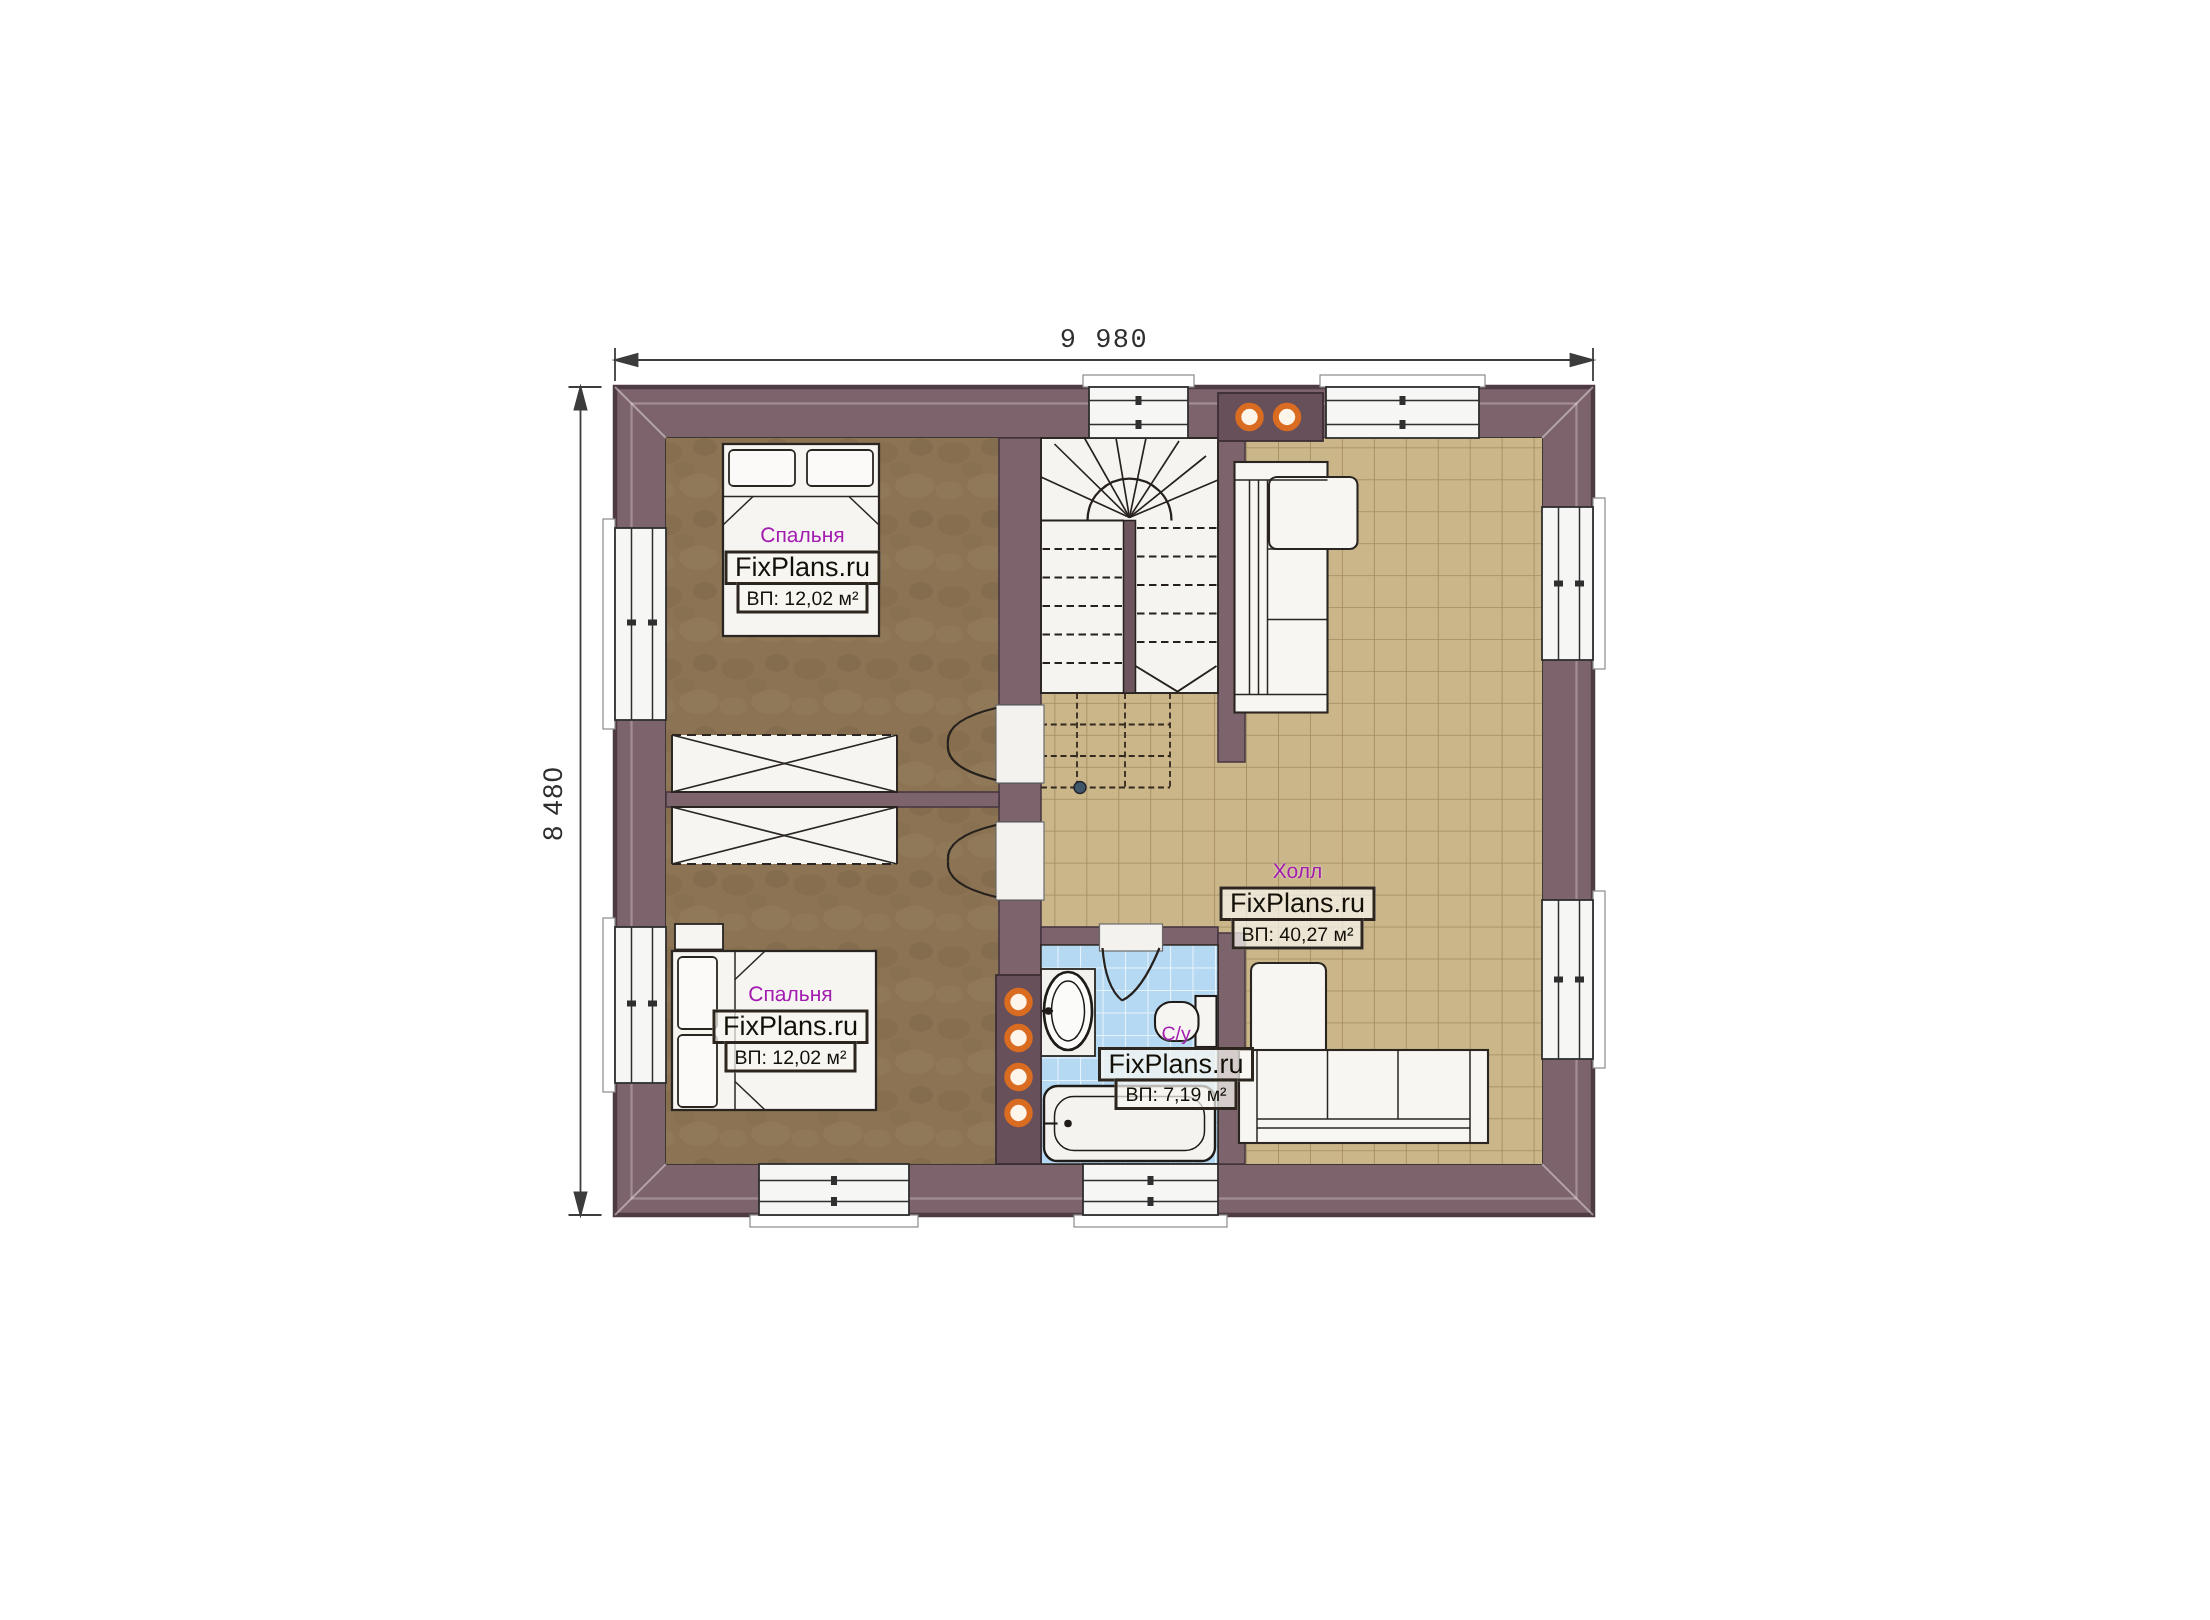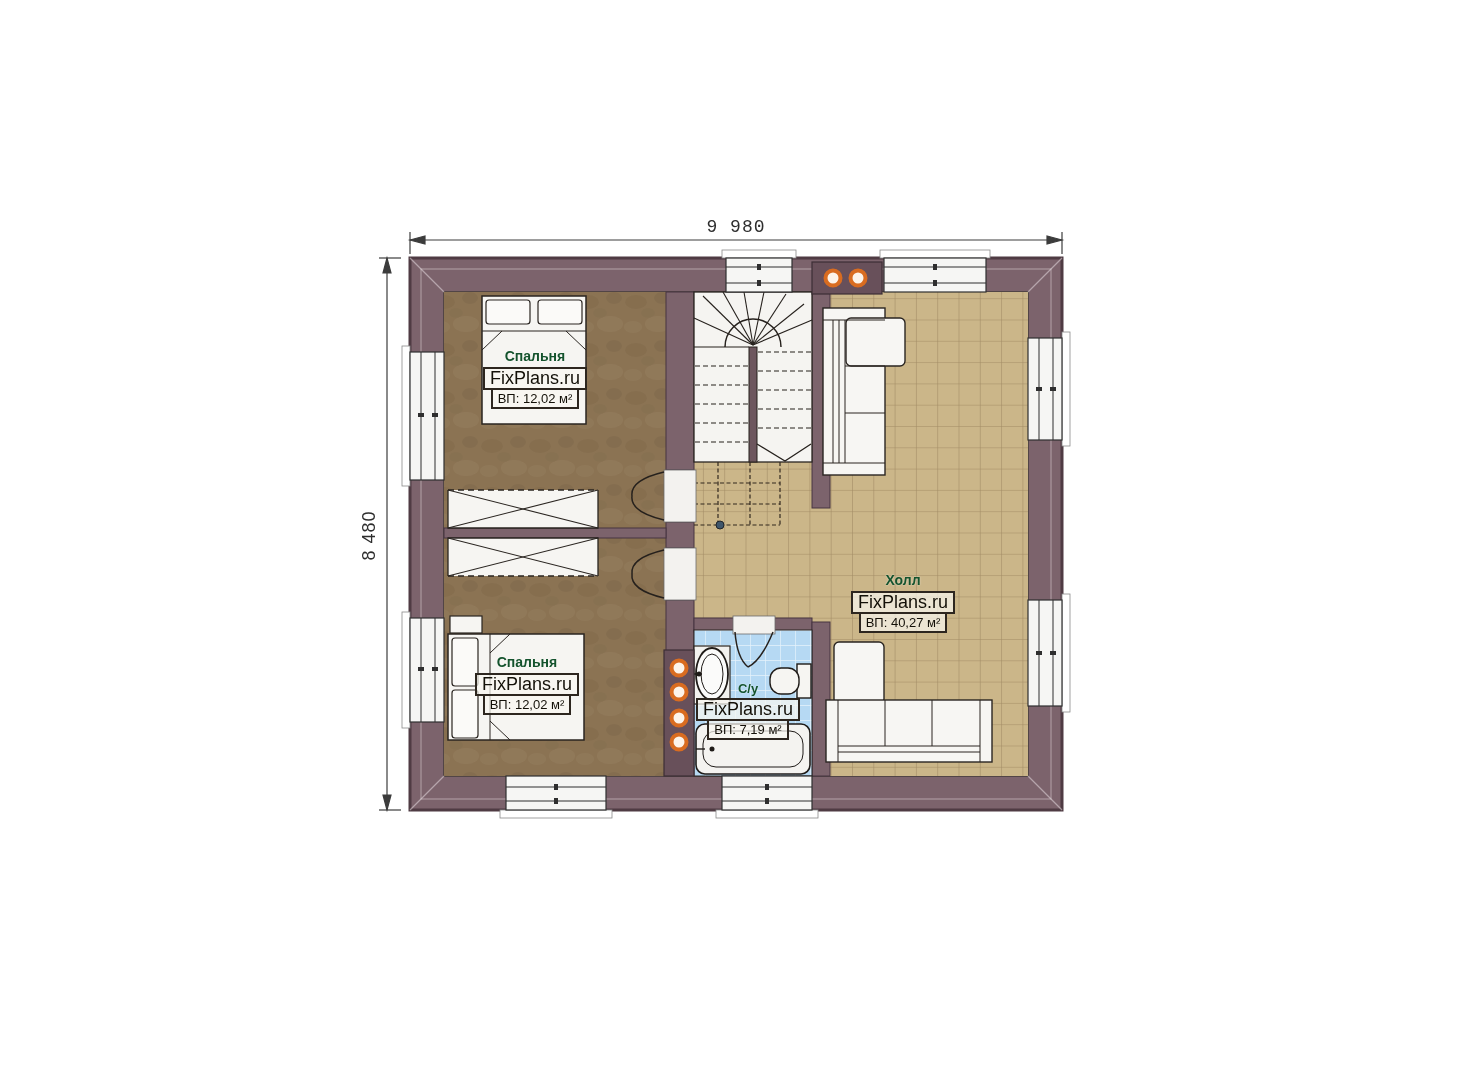--- a/index.html
+++ b/index.html
@@ -1,21 +1,21 @@
 <!DOCTYPE html>
 <html><head>
 <meta charset="utf-8">
 <style>
   html,body{margin:0;padding:0;background:#ffffff;}
   #canvas{position:relative;width:1473px;height:1080px;background:#ffffff;overflow:hidden;
           font-family:"Liberation Sans", sans-serif;}
   svg{position:absolute;left:0;top:0;}
   .dim-label{position:absolute;font-size:18px;color:#2e2e2e;text-align:center;letter-spacing:1px;}
   .room-label{position:absolute;display:flex;flex-direction:column;align-items:center;width:150px;}
-  .room-name{font-size:14px;font-weight:bold;color:#14532d;line-height:16px;margin-bottom:3px;
+  .room-name{font-size:14px;font-weight:normal;color:#a21caf;line-height:16px;margin-bottom:3px;
              text-shadow:0 0 2px rgba(255,255,255,0.6);text-align:center;}
   .wm-box{border:2px solid #2d261f;background:rgba(248,246,240,0.72);padding:0 5px;
           font-size:18px;line-height:19px;color:#131008;white-space:nowrap;}
   .area-box{border:2px solid #2d261f;background:rgba(248,246,240,0.72);padding:0 5px;
           font-size:13px;line-height:17px;color:#131008;margin-top:-2px;white-space:nowrap;}
 </style>
 </head>
 <body>
 
 <div id="canvas">
@@ -298,25 +298,25 @@
   <div class="wm-box">FixPlans.ru</div>
   <div class="area-box">ВП: 12,02 м²</div>
 </div>
 
 <div class="room-label" style="left:452px;top:654px;">
   <div class="room-name">Спальня</div>
   <div class="wm-box">FixPlans.ru</div>
   <div class="area-box">ВП: 12,02 м²</div>
 </div>
 
-<div class="room-label" style="left:828px;top:572px;">
+<div class="room-label" style="left:790px;top:572px;">
   <div class="room-name">Холл</div>
   <div class="wm-box">FixPlans.ru</div>
   <div class="area-box">ВП: 40,27 м²</div>
 </div>
 
-<div class="room-label" style="left:673px;top:681px;">
+<div class="room-label" style="left:709px;top:681px;">
   <div class="room-name" style="font-size:13px;margin-bottom:1px;">С/у</div>
   <div class="wm-box">FixPlans.ru</div>
   <div class="area-box">ВП: 7,19 м²</div>
 </div>
 
 </div>
 
 </body></html>

